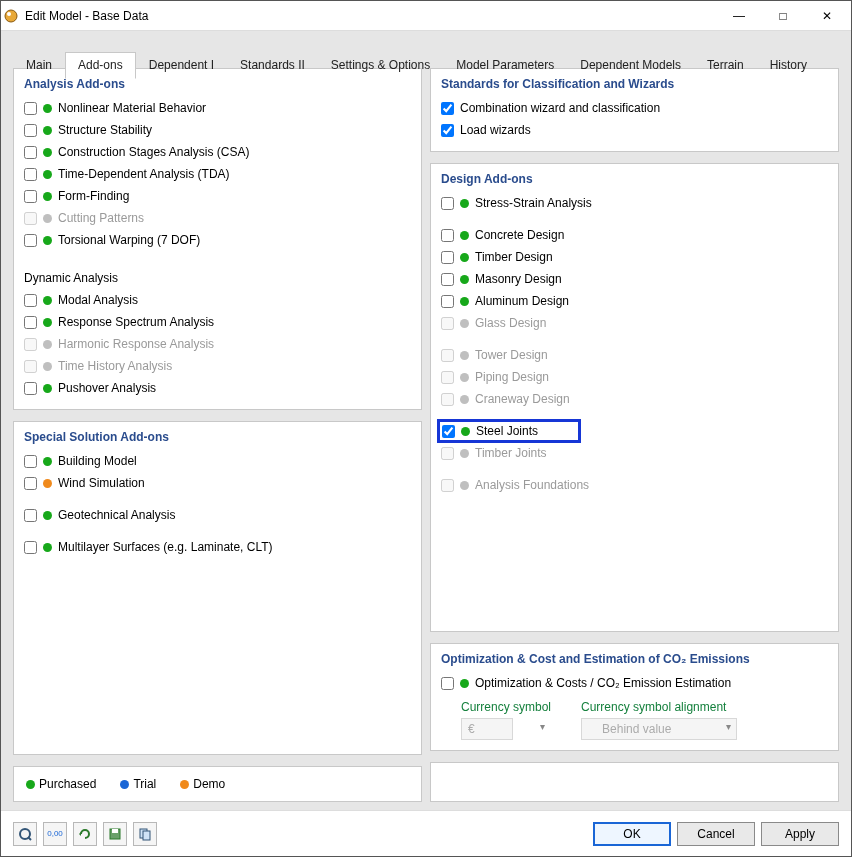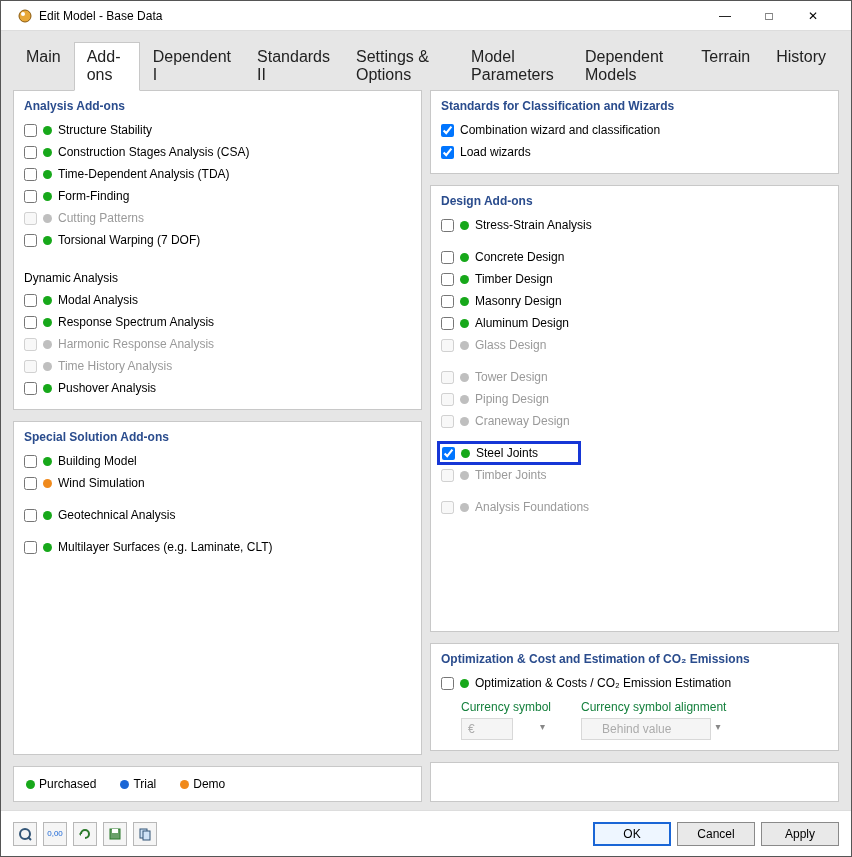--- a/index.html
+++ b/index.html
@@ -15,21 +15,21 @@
     height: 857px;
     border: 1px solid #555;
     display: flex;
     flex-direction: column;
     background: #fff;
   }
   .titlebar {
     height: 30px;
     display: flex;
     align-items: center;
-    padding: 0 16px;
+    padding: 0 2px;
     background: #fff;
     border-bottom: 1px solid #ddd;
   }
   .titlebar .app-icon {
     width: 16px; height: 16px;
     margin-right: 6px;
     display: inline-block;
   }
   .titlebar .title { flex: 1; font-size: 12px; }
   .titlebar .win-btn {
@@ -39,26 +39,26 @@
     color: #000;
   }
   .tabbar {
     background: #e6e6e6;
     padding: 10px 12px 0 12px;
     display: flex;
     gap: 0;
   }
   .tab {
     padding: 5px 12px 6px 12px;
-    font-size: 16px;
+    font-size: 12px;
     color: #222;
     cursor: pointer;
     border: 1px solid transparent;
     position: relative;
-    top: 1px;
+    top: 11px;
   }
   .tab.active {
     background: #fff;
     border: 1px solid #c8c8c8;
     border-bottom: 1px solid #fff;
   }
   .content-wrap {
     flex: 1;
     background: #e6e6e6;
     padding: 0 12px 8px 12px;
@@ -187,21 +187,21 @@
   .sel-wrap { position: relative; display: inline-block; }
   .sel-wrap::after {
     content: "▾";
     position: absolute;
     right: 6px; top: 3px;
     color: #888;
     font-size: 10px;
     pointer-events: none;
   }
   .sel.narrow { width: 52px; }
-  .sel.wide { width: 130px; padding-left: 20px; }
+  .sel.wide { width: 156px; padding-left: 20px; }
 </style>
 </head>
 <body>
 
 <div class="window">
 
   <div class="titlebar">
     <span class="app-icon">
       <svg viewBox="0 0 16 16">
           <circle cx="8" cy="8" r="6" fill="#e8a838" stroke="#8a5a10"></circle>
@@ -226,20 +226,25 @@
       <div class="tab">History</div>
     </div>
 
   <div class="content-wrap">
     <div class="panel-row">
 
       <div class="col" style="flex:1;">
         <div class="panel">
           <div class="panel-title">Analysis Add-ons</div>
           <div id="analysis-list">
+              <div class="opt-row">
+                <input type="checkbox" class="cb" style="">
+                <span class="dot green"></span>
+                <span class="opt-label">Nonlinear Material Behavior</span>
+              </div>
               <div class="opt-row">
                 <input type="checkbox" class="cb" style="">
                 <span class="dot green"></span>
                 <span class="opt-label">Structure Stability</span>
               </div>
               <div class="opt-row">
                 <input type="checkbox" class="cb" style="">
                 <span class="dot green"></span>
                 <span class="opt-label">Construction Stages Analysis (CSA)</span>
               </div>

